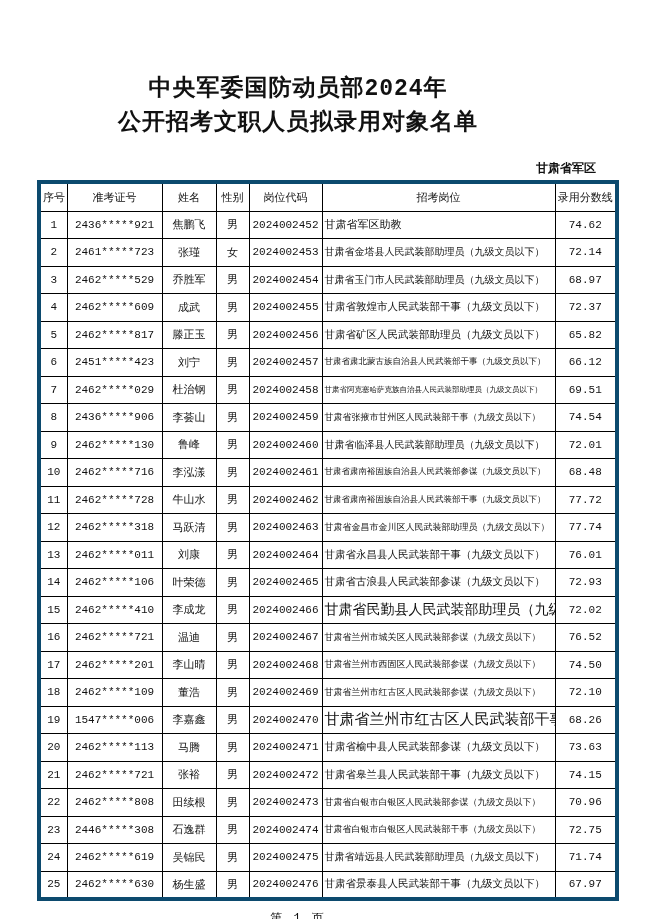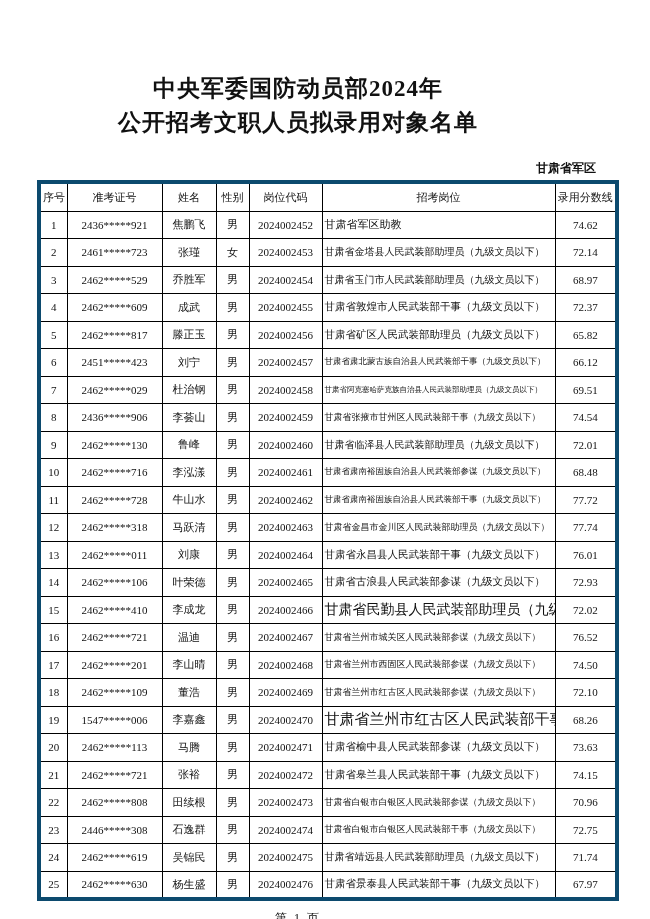--- a/index.html
+++ b/index.html
@@ -13,20 +13,21 @@
     font-family: "Liberation Serif", "DejaVu Serif", serif;
     color: #111111;
     position: relative;
     overflow: hidden;
   }
   .page {
     width: 596px;
     height: 919px;
     box-sizing: border-box;
     padding-top: 72px;
+    font-family: Liberation Mono, monospace;
   }
   .doc-title {
     text-align: center;
     font-weight: bold;
     font-size: 23px;
     line-height: 34px;
     letter-spacing: 1px;
     margin: 0 0 20px 0;
   }
   .section-label {

